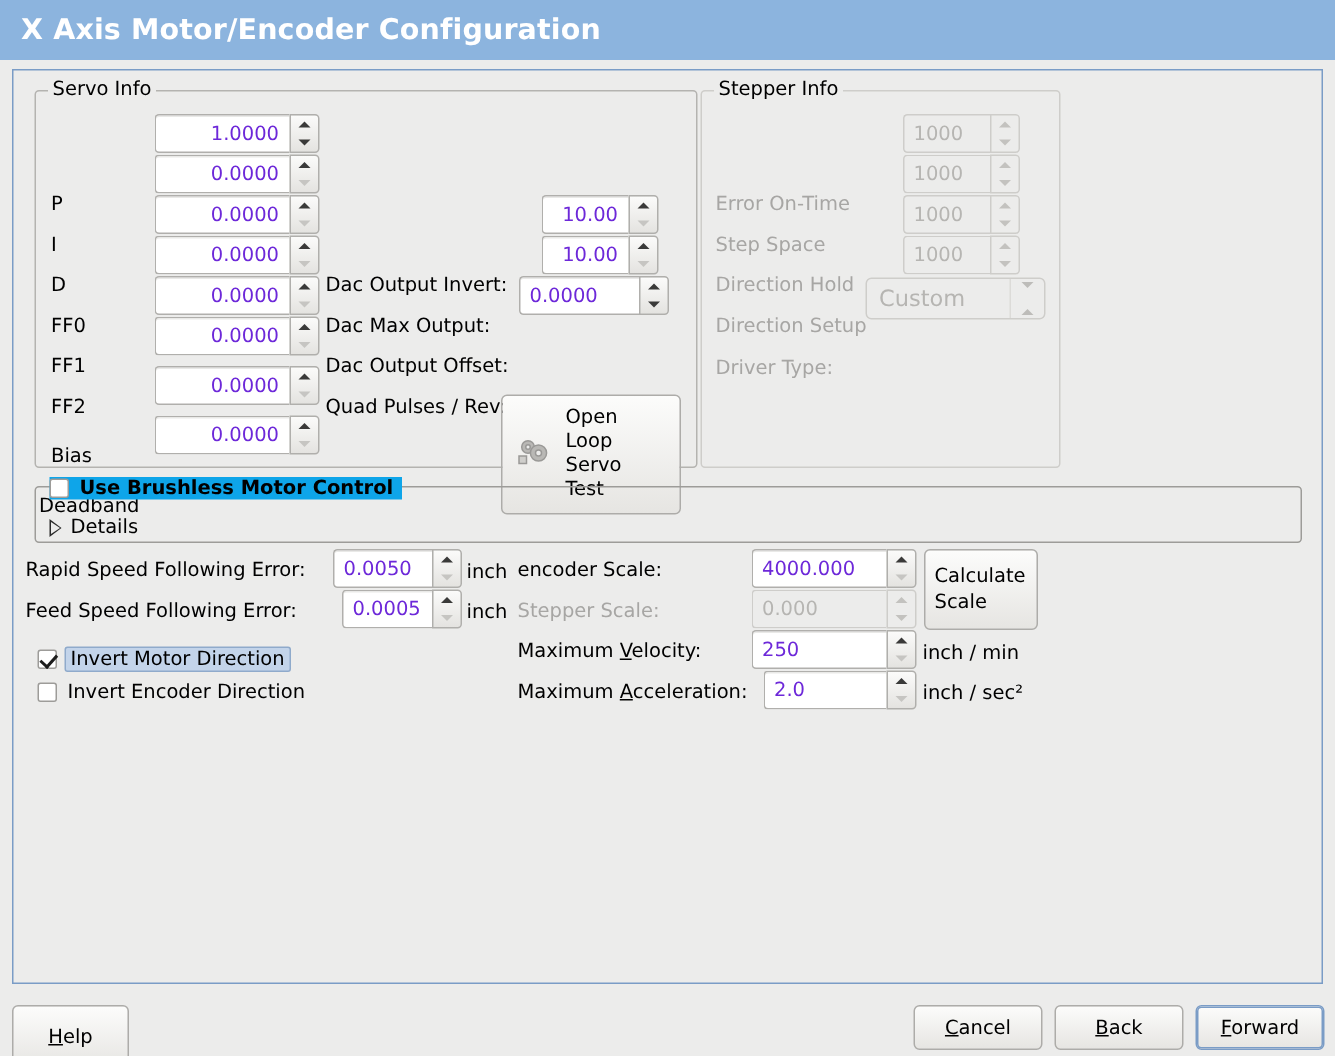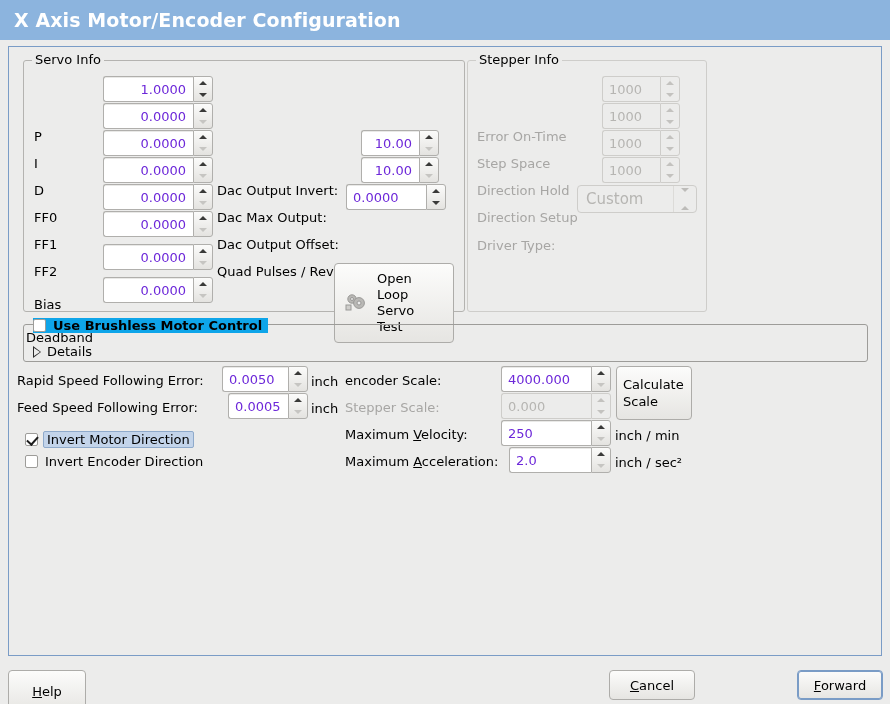--- a/index.html
+++ b/index.html
@@ -434,16 +434,19 @@
 
 </div>
 
 <div id="bottombar">
   <div class="btn" style="left:8px; top:14px; width:78px; height:43px;">
     <span><u>H</u><span>elp</span></span>
   </div>
   <div class="btn" style="left:609px; top:14px; width:86px; height:30px;">
     <span><u>C</u><span>ancel</span></span>
   </div>
+  <div class="btn" style="left:703px; top:14px; width:86px; height:30px;">
+    <span><u>B</u><span>ack</span></span>
+  </div>
   <div class="btn focus" style="left:797px; top:14px; width:86px; height:30px;">
     <span><u>F</u><span>orward</span></span>
   </div>
 </div>
 
 </body></html>

